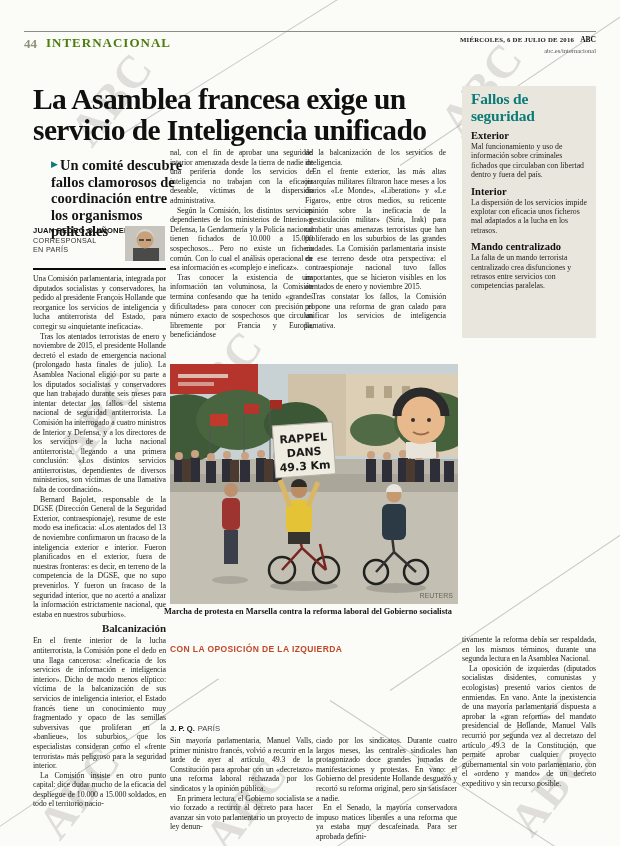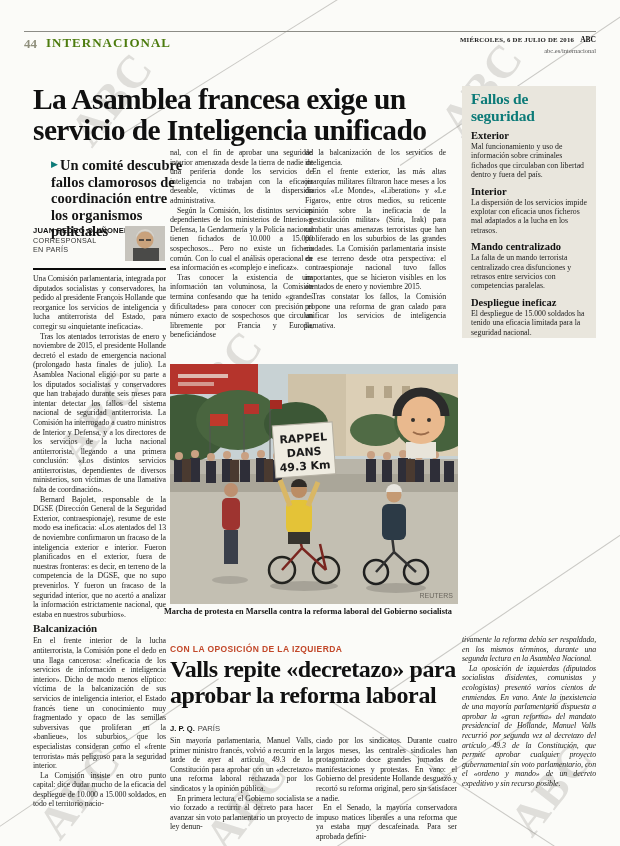--- a/index.html
+++ b/index.html
@@ -27,41 +27,41 @@
   .by-role{font:7.2px/9px "Liberation Sans",sans-serif;color:#333;letter-spacing:0.3px;}
   .portrait{position:absolute;right:2px;top:0;width:40px;height:35px;}
   .rule-byline{position:absolute;left:33px;top:268px;width:133px;height:2px;background:#0a0a0a;}
   .body-text{font:7.9px/9.6px "Liberation Serif",serif;text-align:justify;color:#1d1d1b;
              letter-spacing:-0.1px;overflow:hidden;}
   .body-text p{margin:0;}
   .body-text p + p{text-indent:7px;}
   .col1{position:absolute;left:33px;top:274px;width:133px;height:568px;}
   .col2{position:absolute;left:170px;top:148px;width:143px;height:214px;}
   .col3{position:absolute;left:305px;top:148px;width:141px;height:214px;}
-  .inline-subhead{font:bold 11px/13px "Liberation Serif",serif;margin:3px 0 1px;text-align:left;}
+  .inline-subhead{font:bold 11px/13px "Liberation Serif",serif;margin:3px 0 1px;text-align:right;}
   
   .sidebar{position:absolute;left:462px;top:86px;width:134px;height:252px;background:#e9e6dd;
            box-sizing:border-box;padding:4px 9px 4px 9px;}
   .sb-title{font:bold 15.5px/17px "Liberation Serif",serif;color:#0d7b78;letter-spacing:-0.2px;}
   .sb-item{margin-top:6px;}
   .sb-heading{font:bold 10.5px/12px "Liberation Serif",serif;color:#111;}
   .sb-text{font:7.8px/9.4px "Liberation Serif",serif;color:#222;}
   
   .photo{position:absolute;left:170px;top:364px;width:288px;height:240px;overflow:hidden;background:#b9b5a9;}
   .caption{position:absolute;left:164px;top:607px;width:288px;font:bold 8.3px/10px "Liberation Serif",serif;color:#161616;}
   
   .kicker{position:absolute;left:170px;top:644px;font:bold 8.5px "Liberation Sans",sans-serif;
           color:#c2482a;letter-spacing:0.4px;}
   .headline2{position:absolute;left:170px;top:656px;width:292px;font:bold 24px/26px "Liberation Serif",serif;
              color:#101010;letter-spacing:-0.4px;}
   .byline2{position:absolute;left:170px;top:724px;font:bold 7.6px "Liberation Sans",sans-serif;color:#111;}
   .byline2 .place{font-weight:normal;color:#444;margin-left:3px;}
   .a2col1{position:absolute;left:170px;top:736px;width:143px;height:107px;}
   .a2col2{position:absolute;left:316px;top:736px;width:141px;height:107px;}
-  .a2col3{position:absolute;left:462px;top:635px;width:134px;height:208px;font-style:italic;}
+  .a2col3{position:absolute;left:462px;top:635px;width:134px;height:208px;}
 </style>
 </head>
 <body>
 
 <div id="page">
 
   <span class="wm" style="left:60px;top:72px;">ABC</span>
   <span class="wm" style="left:430px;top:62px;">ABC</span>
   <span class="wm" style="left:170px;top:350px;">ABC</span>
   <span class="wm" style="left:48px;top:390px;">ABC</span>
@@ -136,24 +136,20 @@
       <div class="sb-heading">Exterior</div>
       <div class="sb-text">Mal funcionamiento y uso de información sobre criminales fichados que circulaban con libertad dentro y fuera del país.</div>
     </div>
     <div class="sb-item">
       <div class="sb-heading">Interior</div>
       <div class="sb-text">La dispersión de los servicios impide explotar con eficacia unos ficheros mal adaptados a la lucha en los retrasos.</div>
     </div>
     <div class="sb-item">
       <div class="sb-heading">Mando centralizado</div>
       <div class="sb-text">La falta de un mando terrorista centralizado crea disfunciones y retrasos entre servicios con competencias paralelas.</div>
-    </div>
-    <div class="sb-item">
-      <div class="sb-heading">Despliegue ineficaz</div>
-      <div class="sb-text">El despliegue de 15.000 soldados ha tenido una eficacia limitada para la seguridad nacional.</div>
     </div>
   </div>
 
   <div class="photo">
     <svg viewBox="0 0 288 240" width="288" height="240">
       <g>
         <rect width="288" height="95" fill="#c8d2d4"></rect>
       </g>
       <g>
         <rect x="118" y="10" width="170" height="82" fill="#dccfb6"></rect>
@@ -262,21 +258,20 @@
         <rect x="52" y="134" width="18" height="32" rx="5" fill="#9e3430"></rect>
         <rect x="54" y="166" width="14" height="34" fill="#3a3f4a"></rect>
         <circle cx="61" cy="126" r="7" fill="#bd9070"></circle>
       </g>
       <text x="283" y="234" text-anchor="end" font-family="Liberation Sans, sans-serif" font-size="7" fill="#6b675e">REUTERS</text>
     </svg>
   </div>
   <div class="caption">Marcha de protesta en Marsella contra la reforma laboral del Gobierno socialista</div>
 
   <div class="kicker">CON LA OPOSICIÓN DE LA IZQUIERDA</div>
-  <h2 class="headline2" style="margin:0;">Valls repite «decretazo» para aprobar la reforma laboral</h2>
   <div class="byline2">
     <span>J. P. Q.</span><span class="place">PARÍS</span>
   </div>
   <div class="a2col1 body-text">
       <p>Sin mayoría parlamentaria, Manuel Valls, primer ministro francés, volvió a recurrir en la tarde de ayer al artículo 49.3 de la Constitución para aprobar con un «decretazo» una reforma laboral rechazada por los sindicatos y la opinión pública.</p>
       <p>En primera lectura, el Gobierno socialista se vio forzado a recurrir al decreto para hacer avanzar sin voto parlamentario un proyecto de ley denun-</p>
     </div>
   <div class="a2col2 body-text">
       <p>ciado por los sindicatos. Durante cuatro largos meses, las centrales sindicales han protagonizado doce grandes jornadas de manifestaciones y protestas. En vano: el Gobierno del presidente Hollande desguazó y recortó su reforma original, pero sin satisfacer a nadie.</p>
       <p>En el Senado, la mayoría conservadora impuso matices liberales a una reforma que ya estaba muy descafeinada. Para ser aprobada defini-</p>

